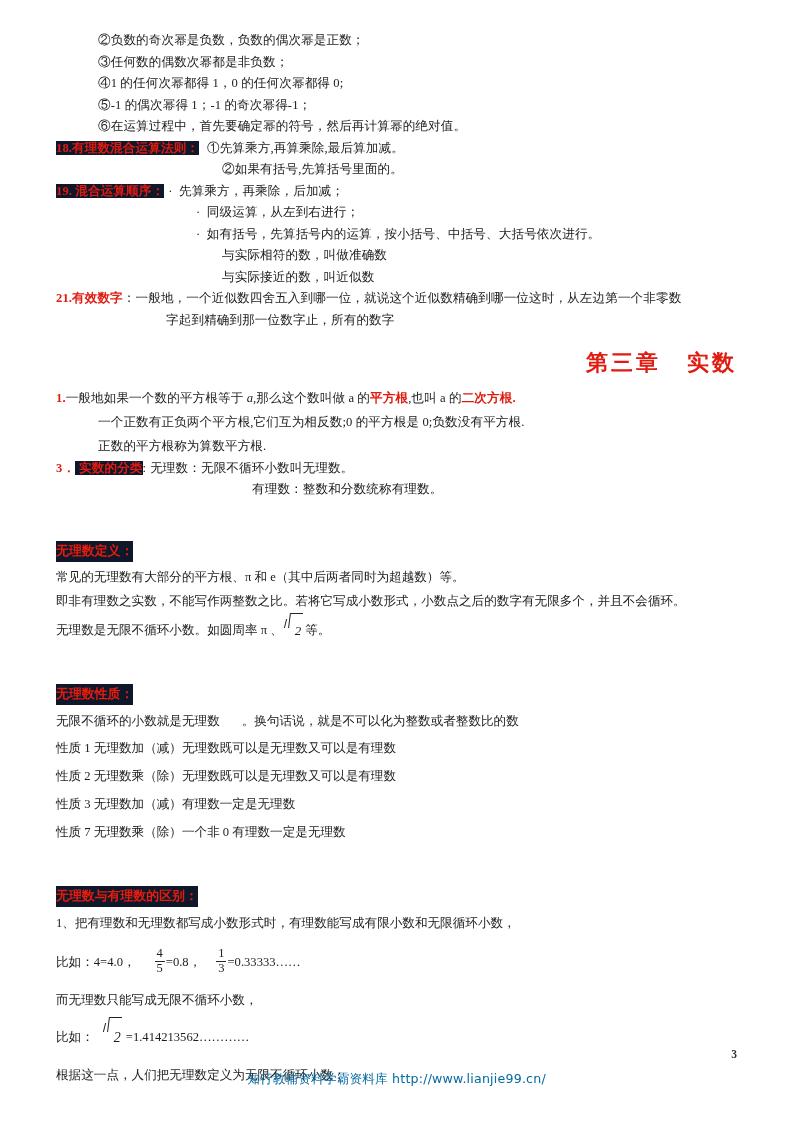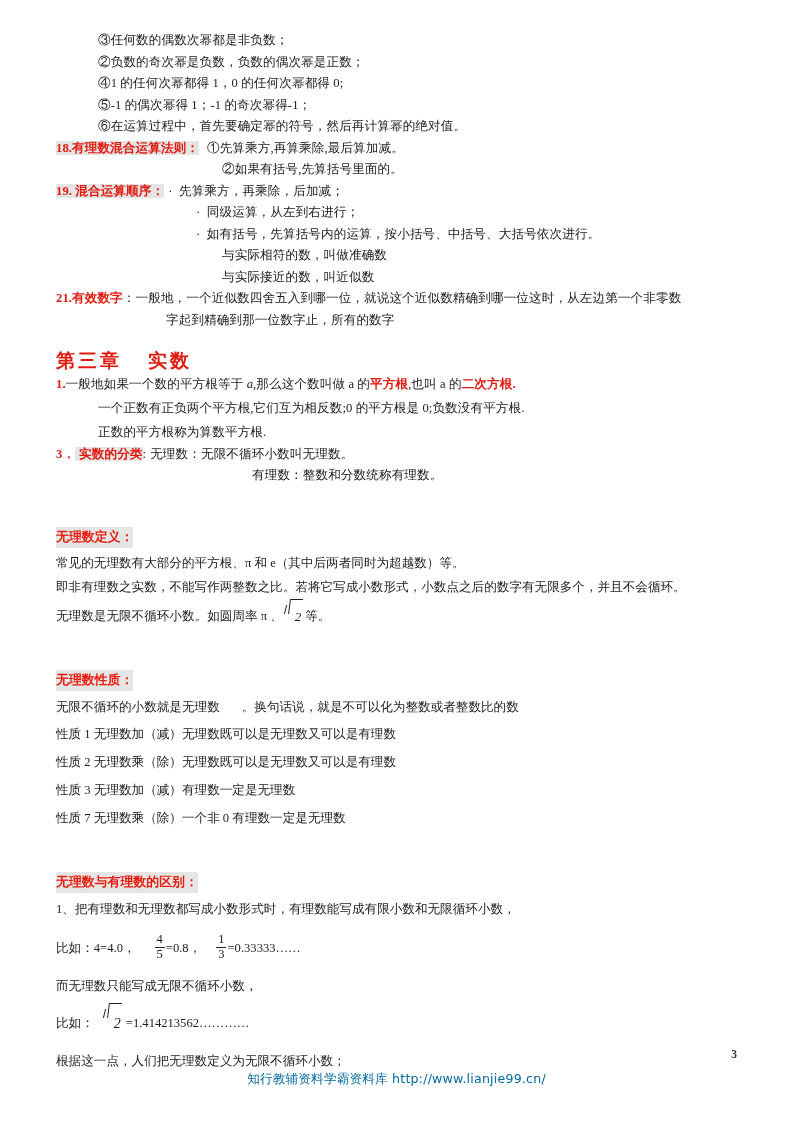--- a/index.html
+++ b/index.html
@@ -26,44 +26,44 @@
     line-height: 21.5px;
     white-space: nowrap;
     letter-spacing: 0.1px;
   }
   .red {
     color: #e01b10;
     font-weight: bold;
   }
   .blk { color: #1c1c1c; font-weight: normal; }
   .ital { font-style: italic; font-family: "Liberation Serif", serif; }
-  .hl { background: #e5e5e5; }
+  .hl { background: #0f172a; }
 
   
   .circ-list { margin: 0; padding: 0; }
   .circ-list .ln { padding-left: 42px; }
 
   
   .block { margin: 0; padding: 0; }
 
   .indent-1 { padding-left: 42px; }
   .indent-3 { padding-left: 110px; }
   .indent-4 { padding-left: 166px; }
   .indent-5 { padding-left: 196px; }
 
   .bullet-line { padding-left: 152px; text-indent: -12px; font-family: Liberation Serif, serif; }
 
   
   .chapter {
-    text-align: left;
+    text-align: right;
     color: #e01b10;
     font-weight: bold;
-    font-size: 19px;
+    font-size: 22px;
     letter-spacing: 3px;
-    margin: 17px 0 0 0;
+    margin: 17px 0 10px 0;
     font-family: "Liberation Serif", serif;
   }
   .chapter .gap { display: inline-block; width: 26px; }
 
   
   .sec-head {
     color: #e81c0d;
     font-weight: bold;
     font-size: 12.9px;
     line-height: 21px;
@@ -147,22 +147,22 @@
     color: #333;
     font-family: "Liberation Serif", serif;
   }
 </style>
 </head>
 <body>
 
 <div class="page">
 
   <div class="circ-list">
+    <div class="ln">②负数的奇次幂是负数，负数的偶次幂是正数；</div>
     <div class="ln">③任何数的偶数次幂都是非负数；</div>
-    <div class="ln">②负数的奇次幂是负数，负数的偶次幂是正数；</div>
     <div class="ln">④1 的任何次幂都得 1，0 的任何次幂都得 0;</div>
     <div class="ln">⑤-1 的偶次幂得 1；-1 的奇次幂得-1；</div>
     <div class="ln">⑥在运算过程中，首先要确定幂的符号，然后再计算幂的绝对值。</div>
   </div>
 
   <div class="block">
     <div class="ln">
       <span class="red hl">18.有理数混合运算法则：</span><span class="blk" style="padding-left:8px">①先算乘方,再算乘除,最后算加减。</span>
     </div>
     <div class="ln indent-4">②如果有括号,先算括号里面的。</div>

